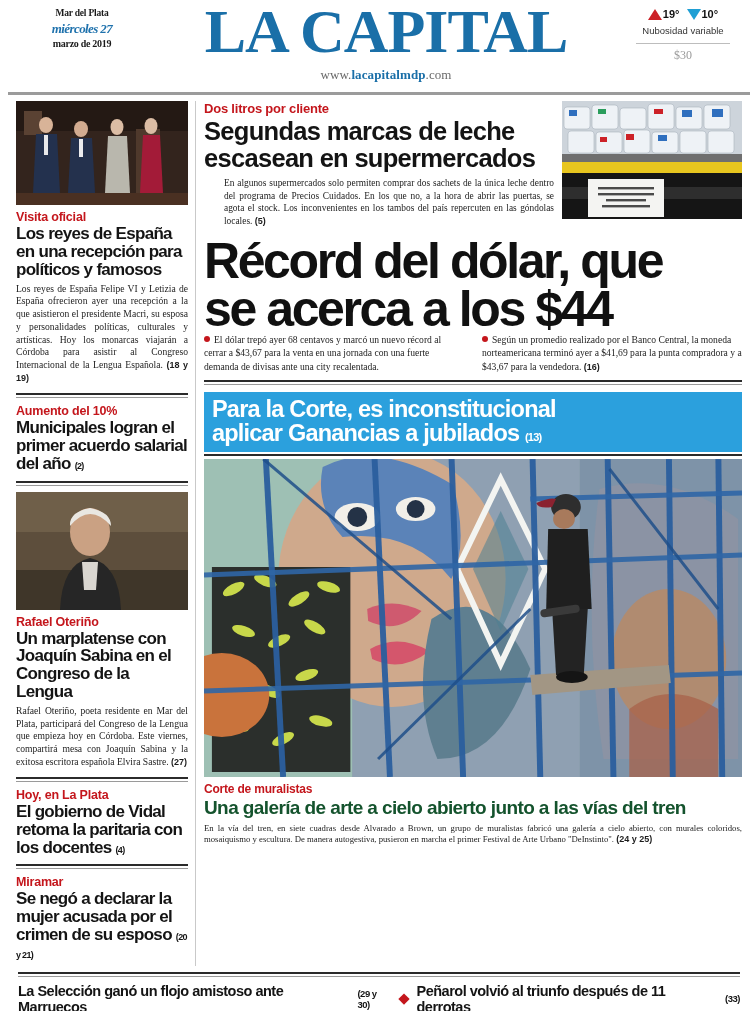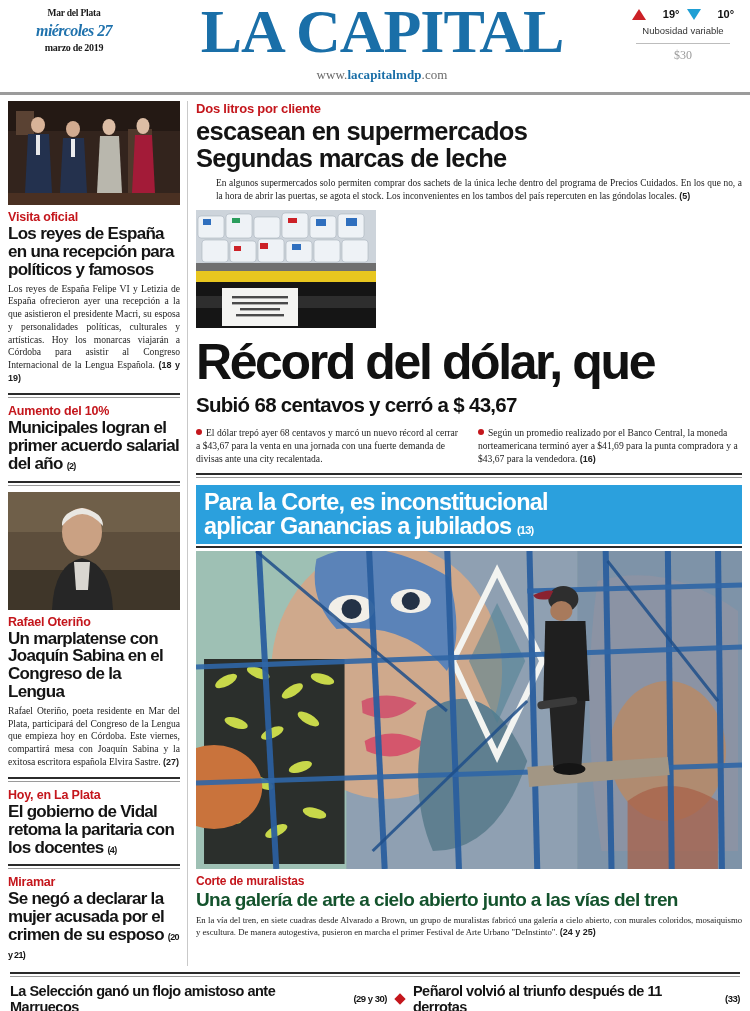--- a/index.html
+++ b/index.html
@@ -1,33 +1,33 @@
 <!DOCTYPE html>
 <html><head>
 <meta charset="utf-8">
 <style>
   html,body{margin:0;padding:0;background:#ffffff;}
   body{width:750px;height:1011px;font-family:"Liberation Serif",serif;color:#111;overflow:hidden;}
-  .page{position:relative;width:750px;height:862px;background:#fff;box-sizing:border-box;}
+  .page{position:relative;width:750px;height:862px;background:#fff;box-sizing:border-box;padding-left:8px;}
 
   
   .masthead{position:relative;height:92px;display:flex;align-items:flex-start;}
   .dateblock{width:128px;padding:8px 6px 0 10px;text-align:center;line-height:1.25;}
   .dateblock .city{font-family:"Liberation Serif",serif;font-weight:bold;font-size:9.5px;color:#1a1a1a;letter-spacing:-0.2px;}
-  .dateblock .day{font-family:"Liberation Serif",serif;font-style:italic;font-weight:bold;font-size:16px;color:#1f72ad;letter-spacing:-0.6px;margin:1px 0;}
+  .dateblock .day{font-family:"Liberation Serif",serif;font-style:italic;font-weight:bold;font-size:13px;color:#1f72ad;letter-spacing:-0.6px;margin:1px 0;}
   .dateblock .month{font-family:"Liberation Serif",serif;font-weight:bold;font-size:10px;color:#1a1a1a;letter-spacing:-0.3px;}
 
   .logowrap{flex:1;text-align:center;padding-top:2px;}
   .logo{font-family:"Liberation Serif",serif;font-weight:bold;font-size:62px;color:#1a6fa8;letter-spacing:-1px;line-height:0.95;white-space:nowrap;}
   .weburl{font-family:"Liberation Serif",serif;font-size:13px;color:#6a6a6a;margin-top:6px;letter-spacing:0.1px;}
   .weburl b{color:#1a6fa8;font-weight:bold;}
 
   .weatherblock{width:118px;padding:8px 8px 0 4px;text-align:center;}
   .wrow{display:flex;justify-content:center;align-items:center;gap:7px;}
-  .wgrp{display:flex;align-items:center;gap:17px;}
+  .wgrp{display:flex;align-items:center;gap:1px;}
   .tri-up{width:0;height:0;border-left:7px solid transparent;border-right:7px solid transparent;border-bottom:11px solid #cc2127;}
   .tri-dn{width:0;height:0;border-left:7px solid transparent;border-right:7px solid transparent;border-top:11px solid #1f9fd4;}
   .wtemp{font-family:"Liberation Sans",sans-serif;font-weight:bold;font-size:11px;color:#111;}
   .wdesc{font-family:"Liberation Sans",sans-serif;font-size:9.5px;color:#333;line-height:1.25;margin-top:5px;}
   .wrule{height:1px;background:#bdbdbd;margin:6px 12px 4px;}
   .wprice{font-family:"Liberation Serif",serif;font-size:12px;color:#9a9a9a;}
 
   .hrule-thick{height:3px;background:#9b9b9b;margin:0 0 0 0;}
 
   
@@ -47,21 +47,21 @@
   .kicker{font-family:"Liberation Sans",sans-serif;font-weight:bold;color:#c4161c;letter-spacing:-0.2px;}
   .k-sm{font-size:12.5px;margin:5px 0 1px;}
   .head{font-family:"Liberation Sans",sans-serif;font-weight:bold;color:#141414;letter-spacing:-0.7px;line-height:1.05;}
   .h-side{font-size:17px;margin:0 0 4px;}
   .body-txt{font-family:"Liberation Serif",serif;font-size:9.6px;line-height:1.33;color:#1c1c1c;text-align:justify;}
   .pg{font-family:"Liberation Sans",sans-serif;font-weight:bold;font-size:9px;}
   .divider{height:2px;background:#2b2b2b;margin:8px 0 0;}
   .divider-thin{height:1px;background:#9a9a9a;margin:2px 0 6px;}
 
   
-  .lead-top{display:flex;gap:8px;flex-direction:column;}
+  .lead-top{display:flex;gap:8px;}
   .lead-txt{flex:1;}
   .lead-img{width:180px;}
   .k-lead{font-size:13px;margin:0 0 2px;}
   .h-lead{font-size:25.5px;line-height:1.04;margin:0 0 6px;}
   .lead-body{font-family:"Liberation Serif",serif;font-size:9.4px;line-height:1.34;text-align:justify;color:#1c1c1c;margin-left:20px;}
 
   
   .h-dolar{font-family:"Liberation Sans",sans-serif;font-weight:bold;font-size:50px;line-height:0.96;letter-spacing:-2.4px;color:#111;margin:10px 0 0;}
   .sub-dolar{font-family:"Liberation Sans",sans-serif;font-weight:bold;font-size:20.5px;letter-spacing:-0.7px;color:#111;margin:7px 0 9px;}
   .bullets{display:flex;gap:18px;}
@@ -199,22 +199,22 @@
         <div class="head h-side"><span>Se negó a declarar la mujer acusada por el crimen de su esposo</span> <span class="pg">(20 y 21)</span></div>
       </div>
     </div>
 
     <div class="colR">
 
       <div class="lead-top">
         <div class="lead-txt">
           <div class="kicker k-lead">Dos litros por cliente</div>
           <div class="head h-lead">
+            <div>Segundas marcas de leche</div>
             <div>escasean en supermercados</div>
-            <div>Segundas marcas de leche</div>
           </div>
           <div class="lead-body"><span>En algunos supermercados solo permiten comprar dos sachets de la única leche dentro del programa de Precios Cuidados. En los que no, a la hora de abrir las puertas, se agota el stock. Los inconvenientes en los tambos del país repercuten en las góndolas locales.</span> <b class="pg">(5)</b></div>
         </div>
         <div class="lead-img">
           <div class="photo ph-milk">
             <svg width="100%" height="118" viewBox="0 0 180 118" preserveAspectRatio="none">
               <rect x="0" y="0" width="180" height="118" fill="#cdd4db"></rect>
               <g fill="#eef2f6" stroke="#aab4bd" stroke-width="0.6">
                 <rect x="2" y="6" width="26" height="22" rx="3"></rect>
                   <rect x="30" y="4" width="26" height="24" rx="3"></rect>
@@ -255,22 +255,22 @@
                   <rect x="40" y="104" width="48" height="2.4"></rect>
               </g>
             </svg>
           </div>
         </div>
       </div>
 
       <div>
         <div class="h-dolar">
           <div>Récord del dólar, que</div>
-        </div>
-        <div class="sub-dolar">Subió 68 centavos y cerró a $ 43,67</div>
+          <div>se acerca a los $44</div>
+        </div>
         <div class="bullets">
           <div class="bullet"><span class="dot"></span><span>El dólar trepó ayer 68 centavos y marcó un nuevo récord al cerrar a $43,67 para la venta en una jornada con una fuerte demanda de divisas ante una city recalentada.</span></div>
           <div class="bullet"><span class="dot"></span><span>Según un promedio realizado por el Banco Central, la moneda norteamericana terminó ayer a $41,69 para la punta compradora y a $43,67 para la vendedora.</span> <b class="pg">(16)</b></div>
         </div>
       </div>
 
       <div class="divider" style="margin-top:7px"></div>
       <div class="divider-thin" style="margin-bottom:2px"></div>
 
       <div class="banner">

